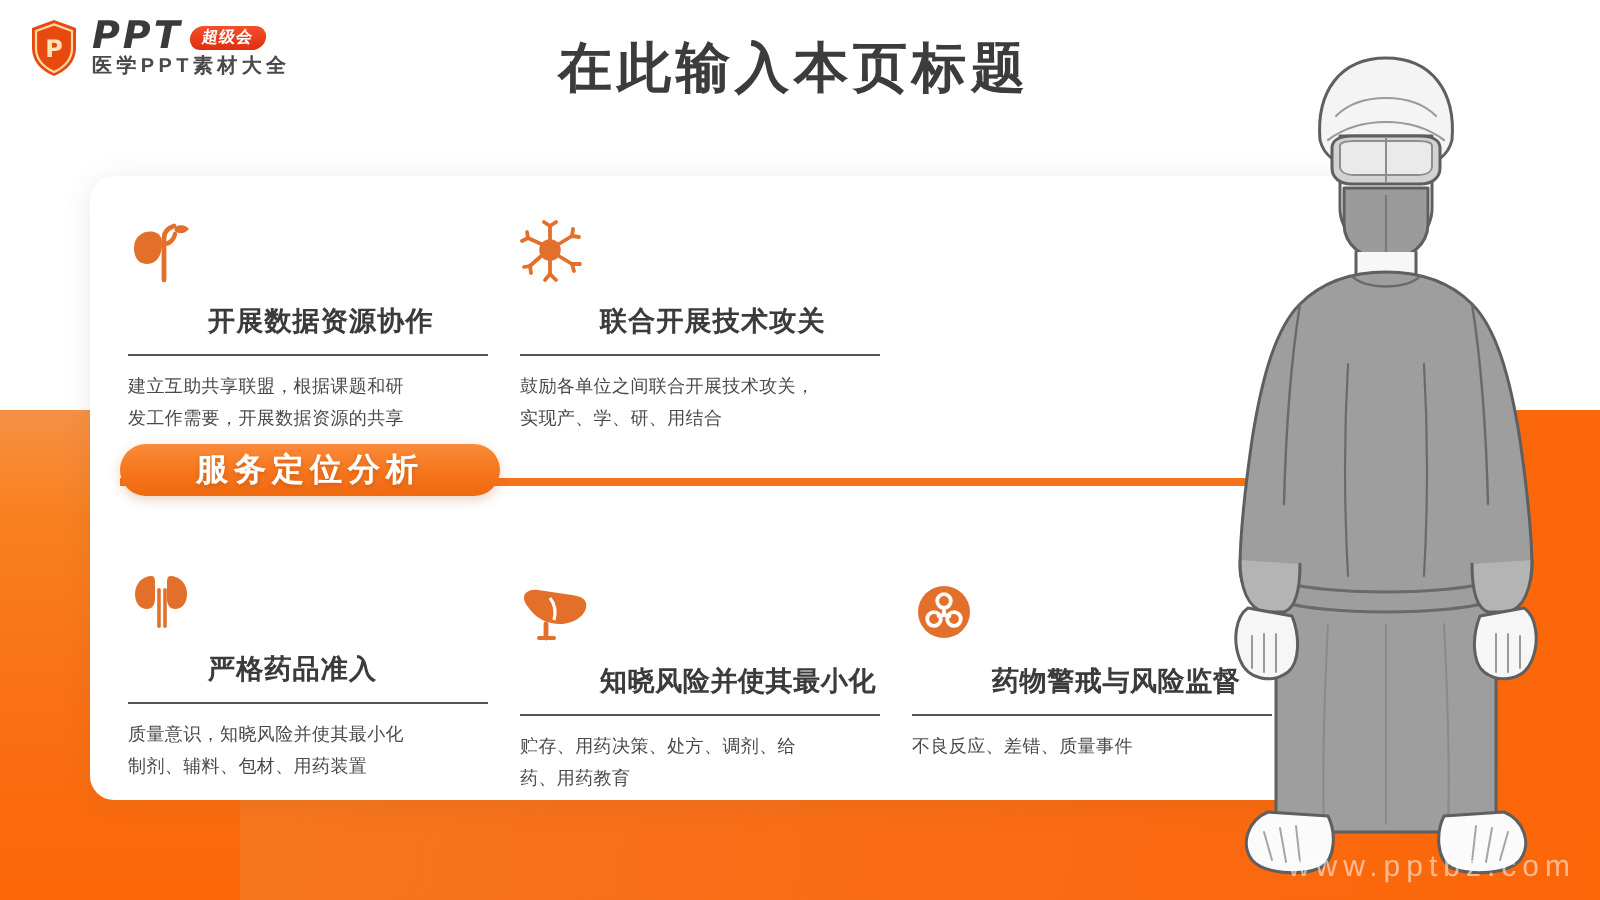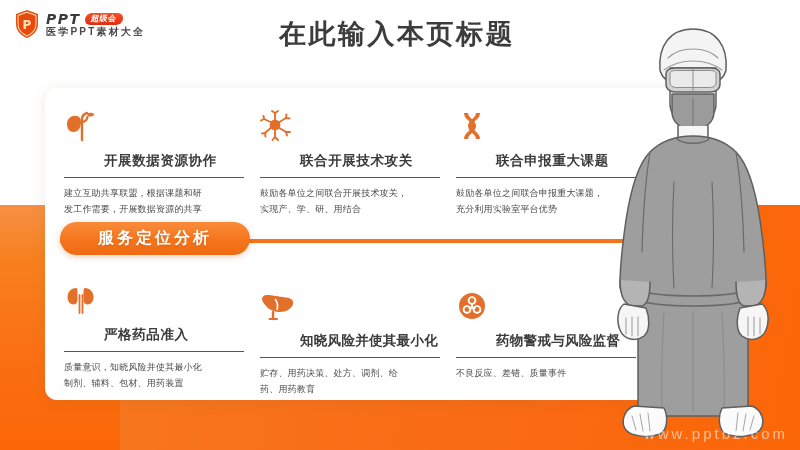--- a/index.html
+++ b/index.html
@@ -22,21 +22,21 @@
   }
 
   
   .logo{position:absolute;left:14px;top:8px;height:32px;display:flex;align-items:center;gap:6px;}
   .logo-shield{width:26px;height:30px;position:relative;}
   .logo-shield svg{display:block;}
   .logo-texts{display:flex;flex-direction:column;justify-content:center;gap:1px;}
   .logo-row1{display:flex;align-items:center;gap:4px;}
   .logo-ppt{
     font-family:"DejaVu Sans",sans-serif;font-weight:bold;font-style:italic;
-    font-size:14px;letter-spacing:1.5px;color:#3a3a3a;line-height:1;
+    font-size:19px;letter-spacing:1.5px;color:#3a3a3a;line-height:1;
   }
   .logo-badge{
     background:linear-gradient(180deg,#f4502a,#dd2f12);
     color:#fff;font-size:8px;font-weight:bold;letter-spacing:.5px;
     padding:2px 6px 2px 6px;border-radius:7px;line-height:1;
     transform:skewX(-8deg);
   }
   .logo-sub{
     font-size:10px;color:#4a4a4a;letter-spacing:2.2px;line-height:1;font-weight:bold;
     white-space:nowrap;
@@ -76,21 +76,21 @@
   .pos-3{left:19px;top:192px;}
   .pos-4{left:215px;top:198px;}
   .pos-5{left:411px;top:198px;}
   .item.wide .head{letter-spacing:.3px;}
 
   
   .band-line{
     position:absolute;left:60px;top:239px;width:600px;height:4px;background:#f5731a;
   }
   .pill{
-    position:absolute;left:60px;top:222px;width:190px;height:33px;
+    position:absolute;left:60px;top:222px;width:190px;height:26px;
     border-radius:19px;
     background:linear-gradient(180deg,#fa8b3a 0%,#f5751c 55%,#ef6a11 100%);
     display:flex;align-items:center;justify-content:center;
     box-shadow:0 2px 6px rgba(180,80,10,.25);
   }
   .pill-text{
     color:#fff;font-size:16px;font-weight:bold;letter-spacing:3px;
     text-shadow:0 1px 2px rgba(150,60,0,.35);
   }
 
@@ -176,32 +176,20 @@
               <path d="M15 27 L18 30"></path>
           </g>
         </svg>
       </div>
       <div class="head">联合开展技术攻关</div>
       <div class="rule"></div>
       <div class="desc">鼓励各单位之间联合开展技术攻关，
 实现产、学、研、用结合</div>
     </div>
 
-    <div class="item pos-2">
-      <div class="icon">
-        <svg width="36" height="34" viewBox="0 0 36 34">
-          <path d="M8 3 C8 10 16 11 16 16 C16 21 8 22 8 29 L12 29 C12 24 20 22 20 16 C20 10 12 8 12 3 Z" fill="#e2702a"></path>
-          <path d="M24 3 C24 10 16 11 16 16 C16 21 24 22 24 29 L20 29 C20 24 12 22 12 16 C12 10 20 8 20 3 Z" fill="#e2702a"></path>
-        </svg>
-      </div>
-      <div class="head">联合申报重大课题</div>
-      <div class="rule"></div>
-      <div class="desc">鼓励各单位之间联合申报重大课题，
-充分利用实验室平台优势</div>
-    </div>
 
     <div class="item pos-3">
       <div class="icon">
         <svg width="36" height="34" viewBox="0 0 36 34">
           <path d="M12 4 C7 4 3.5 8 3.5 13 C3.5 17.5 6 20.5 9.5 20.5 C12 20.5 13.5 18.5 13.5 15.5 L13.5 7 C13.5 5 13 4 12 4 Z" fill="#e2702a"></path>
           <path d="M21 4 C26 4 29.5 8 29.5 13 C29.5 17.5 27 20.5 23.5 20.5 C21 20.5 19.5 18.5 19.5 15.5 L19.5 7 C19.5 5 20 4 21 4 Z" fill="#e2702a"></path>
           <rect x="14.6" y="10" width="1.8" height="20" rx=".9" fill="#e2702a"></rect>
           <rect x="17.6" y="10" width="1.8" height="20" rx=".9" fill="#e2702a"></rect>
         </svg>
       </div>

